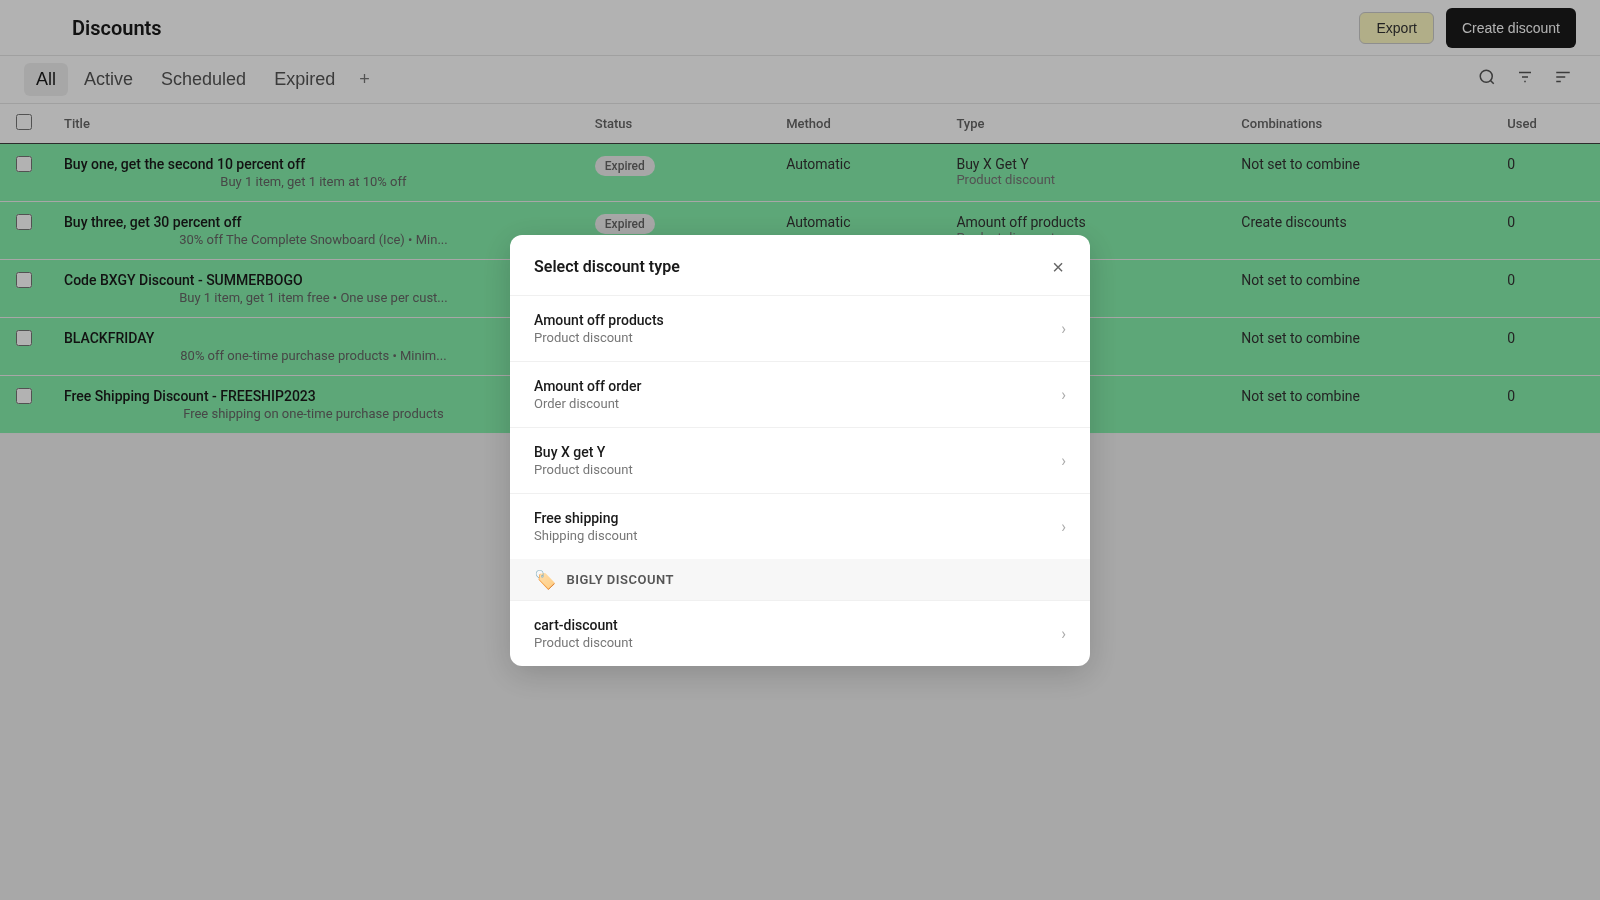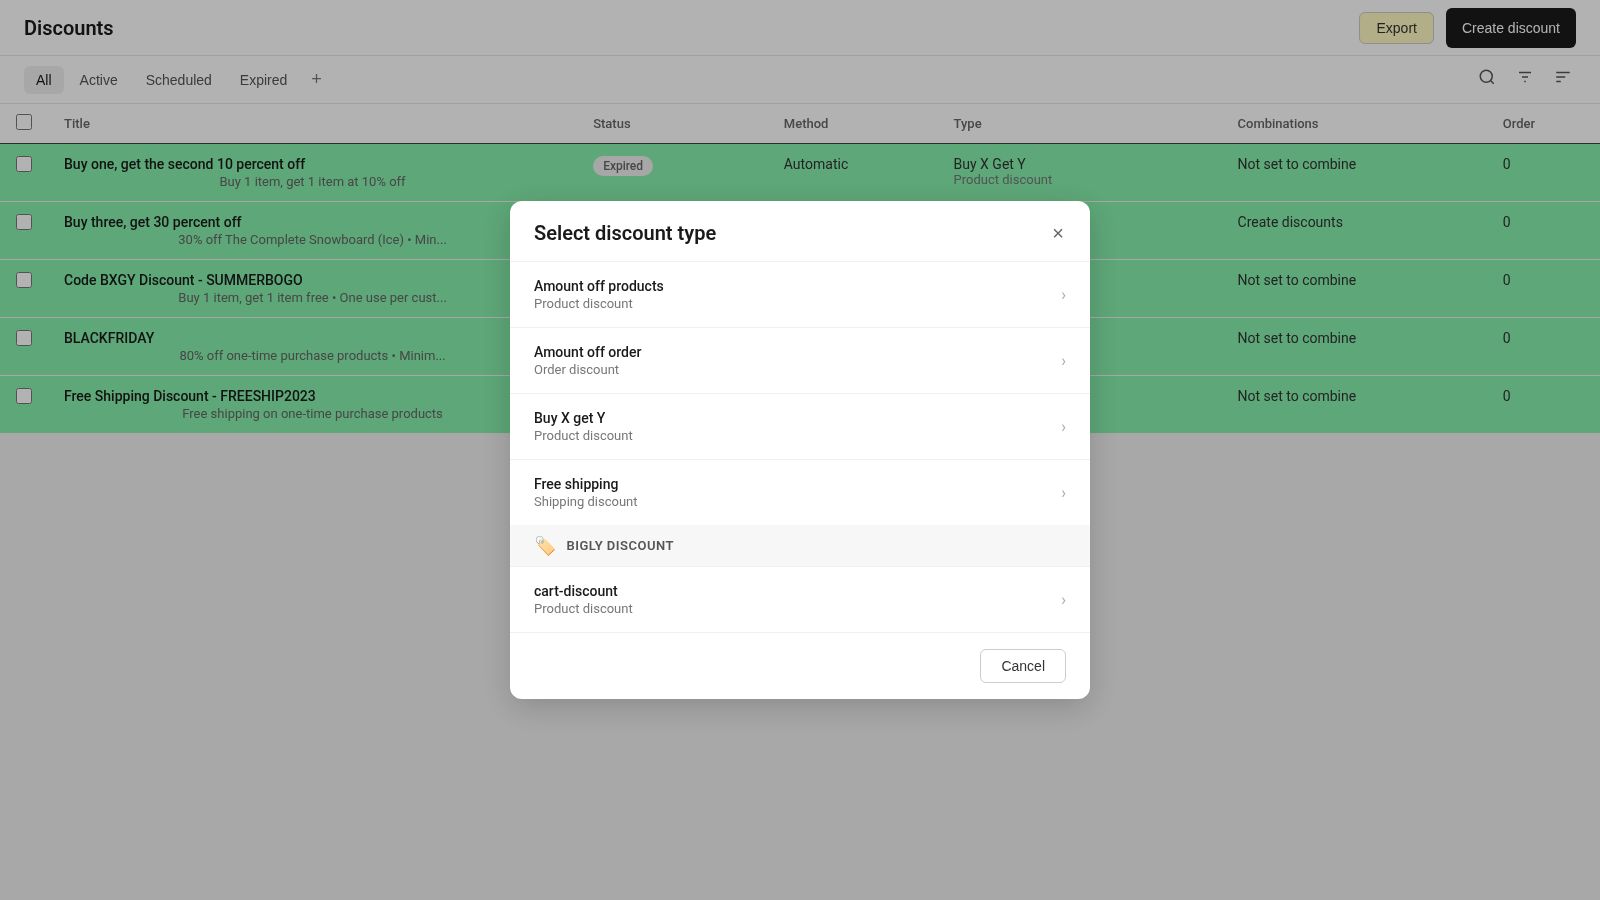--- a/index.html
+++ b/index.html
@@ -19,20 +19,21 @@
       display: flex;
       align-items: center;
       justify-content: space-between;
       padding: 0 24px;
       border-bottom: 1px solid #e5e5e5;
     }
     .top-bar-title {
       font-size: 20px;
       font-weight: 600;
       color: #1a1a1a;
+      margin-left: 48px;
     }
     .top-bar-actions {
       display: flex;
       gap: 12px;
       align-items: center;
     }
     .btn-export {
       background: #fef9c3;
       border: 1px solid #ccc;
       border-radius: 6px;
@@ -62,21 +63,21 @@
       padding: 0 24px;
       border-bottom: 1px solid #e5e5e5;
     }
     .filter-tabs {
       display: flex;
       align-items: center;
       gap: 4px;
     }
     .filter-tab {
       padding: 6px 12px;
-      font-size: 14px;
+      font-size: 18px;
       border-radius: 6px;
       cursor: pointer;
       color: #555;
       border: none;
       background: transparent;
     }
     .filter-tab.active {
       background: #f0f0f0;
       color: #1a1a1a;
       font-weight: 500;
@@ -196,21 +197,21 @@
       overflow: hidden;
     }
     .modal-header {
       display: flex;
       align-items: center;
       justify-content: space-between;
       padding: 20px 24px 16px 24px;
       border-bottom: 1px solid #f0f0f0;
     }
     .modal-title {
-      font-size: 20px;
+      font-size: 16px;
       font-weight: 600;
       color: #1a1a1a;
     }
     .modal-close {
       background: none;
       border: none;
       cursor: pointer;
       font-size: 20px;
       color: #666;
       line-height: 1;
@@ -327,21 +328,21 @@
 <div class="table-container">
   <table>
     <thead>
       <tr>
         <th><input type="checkbox" class="checkbox" style=""></th>
         <th>Title</th>
         <th>Status</th>
         <th>Method</th>
         <th>Type</th>
         <th>Combinations</th>
-        <th>Order</th>
+        <th>Used</th>
       </tr>
     </thead>
     <tbody id="table-body">
     <tr>
     <td><input type="checkbox" class="checkbox" style=""></td>
     <td>
       <div class="row-title">Buy one, get the second 10 percent off</div>
       <div class="row-subtitle">Buy 1 item, get 1 item at 10% off</div>
     </td>
     <td>
@@ -471,17 +472,14 @@
       <div id="modal-app-options-container">
           <div class="modal-option">
     <div class="modal-option-text">
       <div class="opt-title">cart-discount</div>
       <div class="opt-sub">Product discount</div>
     </div>
     <span class="modal-option-chevron">›</span>
   </div>
         </div>
     </div>
-    <div class="modal-footer">
-      <button class="btn-cancel">Cancel</button>
-    </div>
   </div>
 </div>
 
 </body></html>

